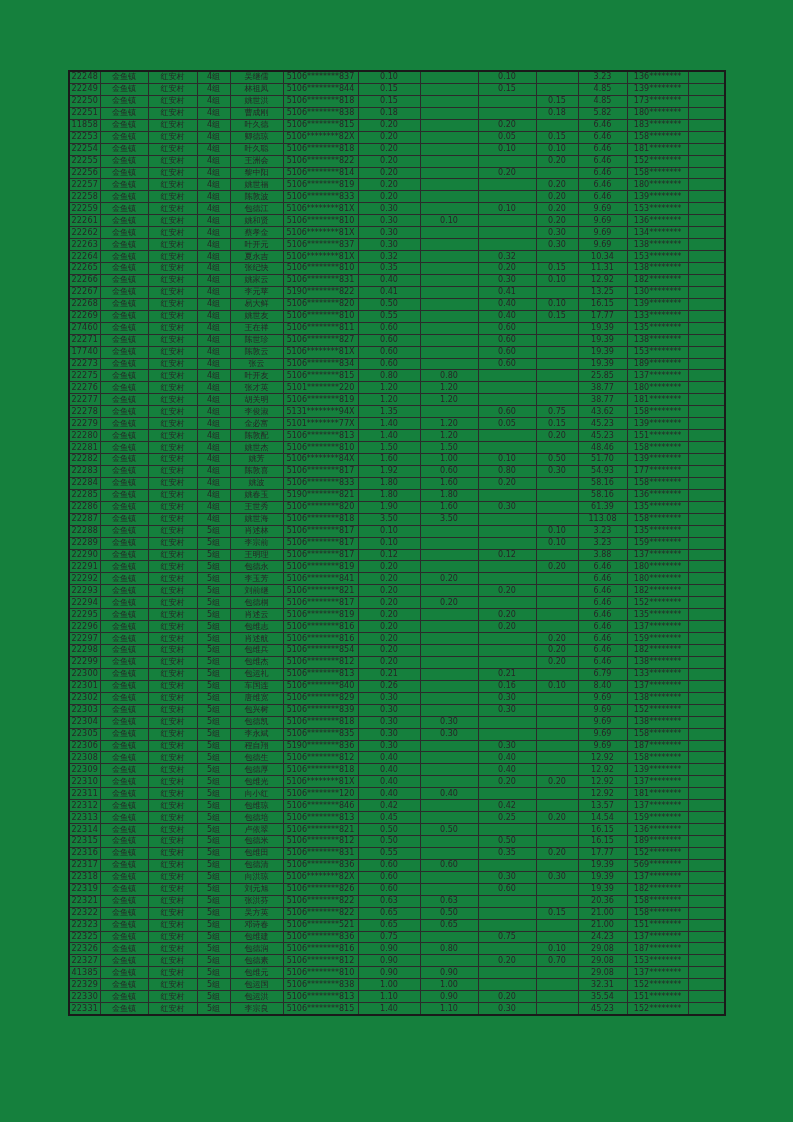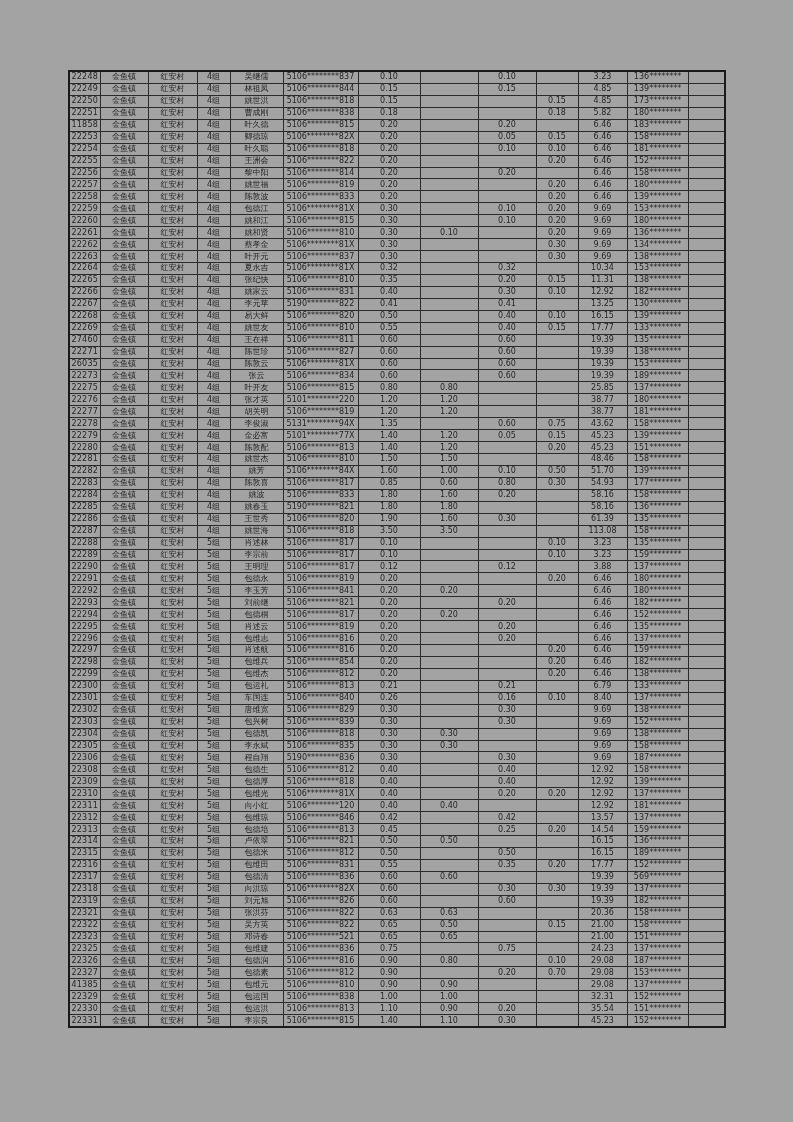--- a/index.html
+++ b/index.html
@@ -7,21 +7,21 @@
     padding: 0;
     background: #ffffff;
     width: 793px;
     height: 1122px;
     font-family: "DejaVu Sans", "Liberation Sans", sans-serif;
   }
   .page {
     position: relative;
     width: 793px;
     height: 1122px;
-    background: #a3a3a3;
+    background: #15803d;
     overflow: hidden;
   }
   table.records {
     position: absolute;
     left: 68px;
     top: 70px;
     border-collapse: collapse;
     table-layout: fixed;
     width: 658px;
     border: 2px solid #1a1a1a;
@@ -253,35 +253,20 @@
           <td class="col-5">5106********81X</td>
           <td class="col-6">0.30</td>
           <td class="col-7"></td>
           <td class="col-8">0.10</td>
           <td class="col-9">0.20</td>
           <td class="col-10">9.69</td>
           <td class="col-11">153********</td>
           <td class="col-12"></td>
         </tr>
         <tr>
-          <td class="col-0">22260</td>
-          <td class="col-1">金鱼镇</td>
-          <td class="col-2">红安村</td>
-          <td class="col-3">4组</td>
-          <td class="col-4">姚和江</td>
-          <td class="col-5">5106********815</td>
-          <td class="col-6">0.30</td>
-          <td class="col-7"></td>
-          <td class="col-8">0.10</td>
-          <td class="col-9">0.20</td>
-          <td class="col-10">9.69</td>
-          <td class="col-11">180********</td>
-          <td class="col-12"></td>
-        </tr>
-        <tr>
           <td class="col-0">22261</td>
           <td class="col-1">金鱼镇</td>
           <td class="col-2">红安村</td>
           <td class="col-3">4组</td>
           <td class="col-4">姚和贤</td>
           <td class="col-5">5106********810</td>
           <td class="col-6">0.30</td>
           <td class="col-7">0.10</td>
           <td class="col-8"></td>
           <td class="col-9">0.20</td>
@@ -433,21 +418,21 @@
           <td class="col-5">5106********827</td>
           <td class="col-6">0.60</td>
           <td class="col-7"></td>
           <td class="col-8">0.60</td>
           <td class="col-9"></td>
           <td class="col-10">19.39</td>
           <td class="col-11">138********</td>
           <td class="col-12"></td>
         </tr>
         <tr>
-          <td class="col-0">26035</td>
+          <td class="col-0">17740</td>
           <td class="col-1">金鱼镇</td>
           <td class="col-2">红安村</td>
           <td class="col-3">4组</td>
           <td class="col-4">陈敦云</td>
           <td class="col-5">5106********81X</td>
           <td class="col-6">0.60</td>
           <td class="col-7"></td>
           <td class="col-8">0.60</td>
           <td class="col-9"></td>
           <td class="col-10">19.39</td>
@@ -589,21 +574,21 @@
           <td class="col-11">139********</td>
           <td class="col-12"></td>
         </tr>
         <tr>
           <td class="col-0">22283</td>
           <td class="col-1">金鱼镇</td>
           <td class="col-2">红安村</td>
           <td class="col-3">4组</td>
           <td class="col-4">陈敦喜</td>
           <td class="col-5">5106********817</td>
-          <td class="col-6">0.85</td>
+          <td class="col-6">1.92</td>
           <td class="col-7">0.60</td>
           <td class="col-8">0.80</td>
           <td class="col-9">0.30</td>
           <td class="col-10">54.93</td>
           <td class="col-11">177********</td>
           <td class="col-12"></td>
         </tr>
         <tr>
           <td class="col-0">22284</td>
           <td class="col-1">金鱼镇</td>

